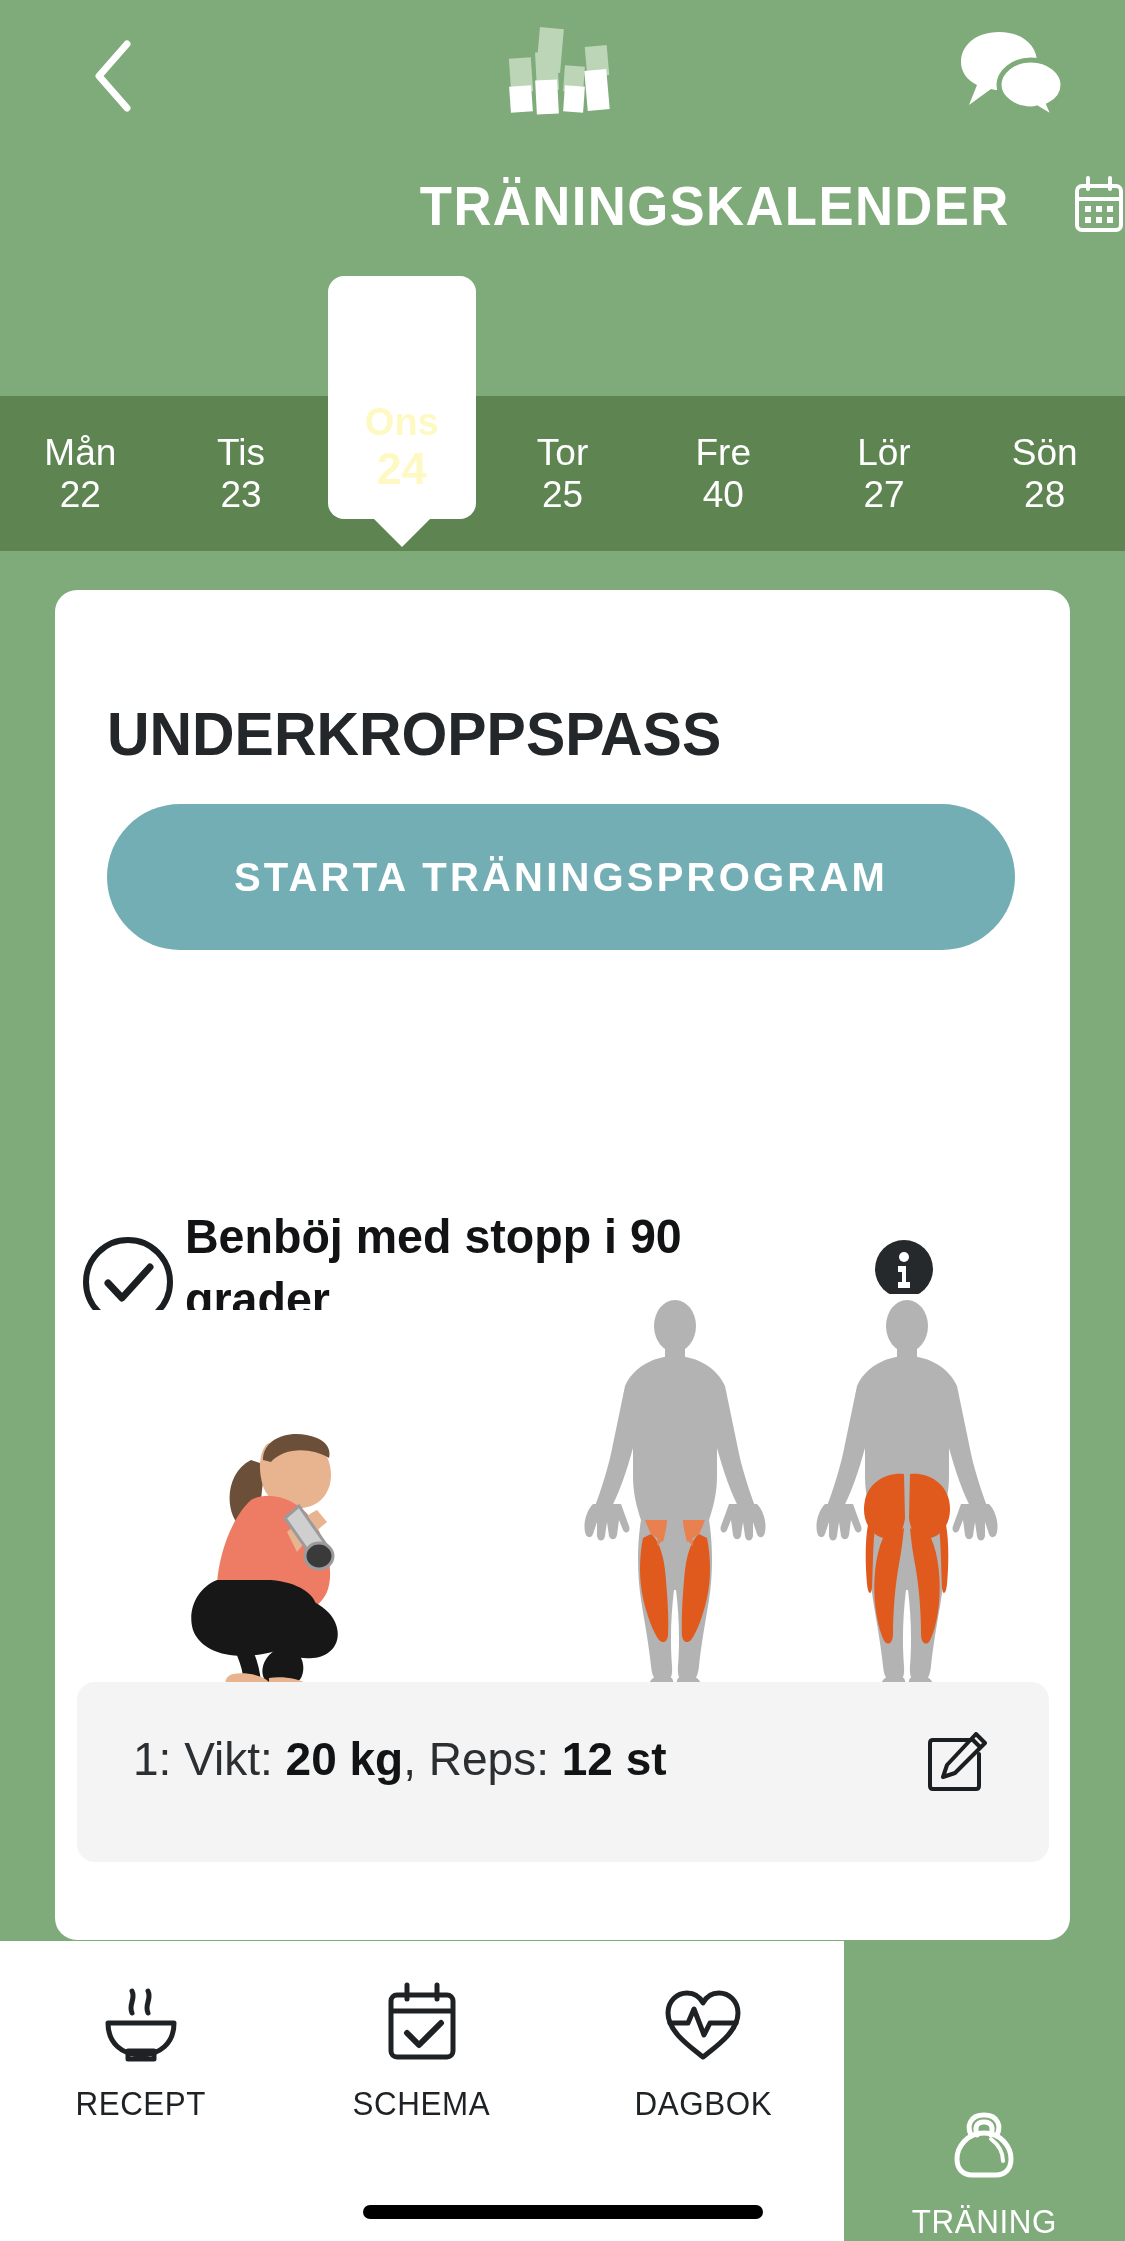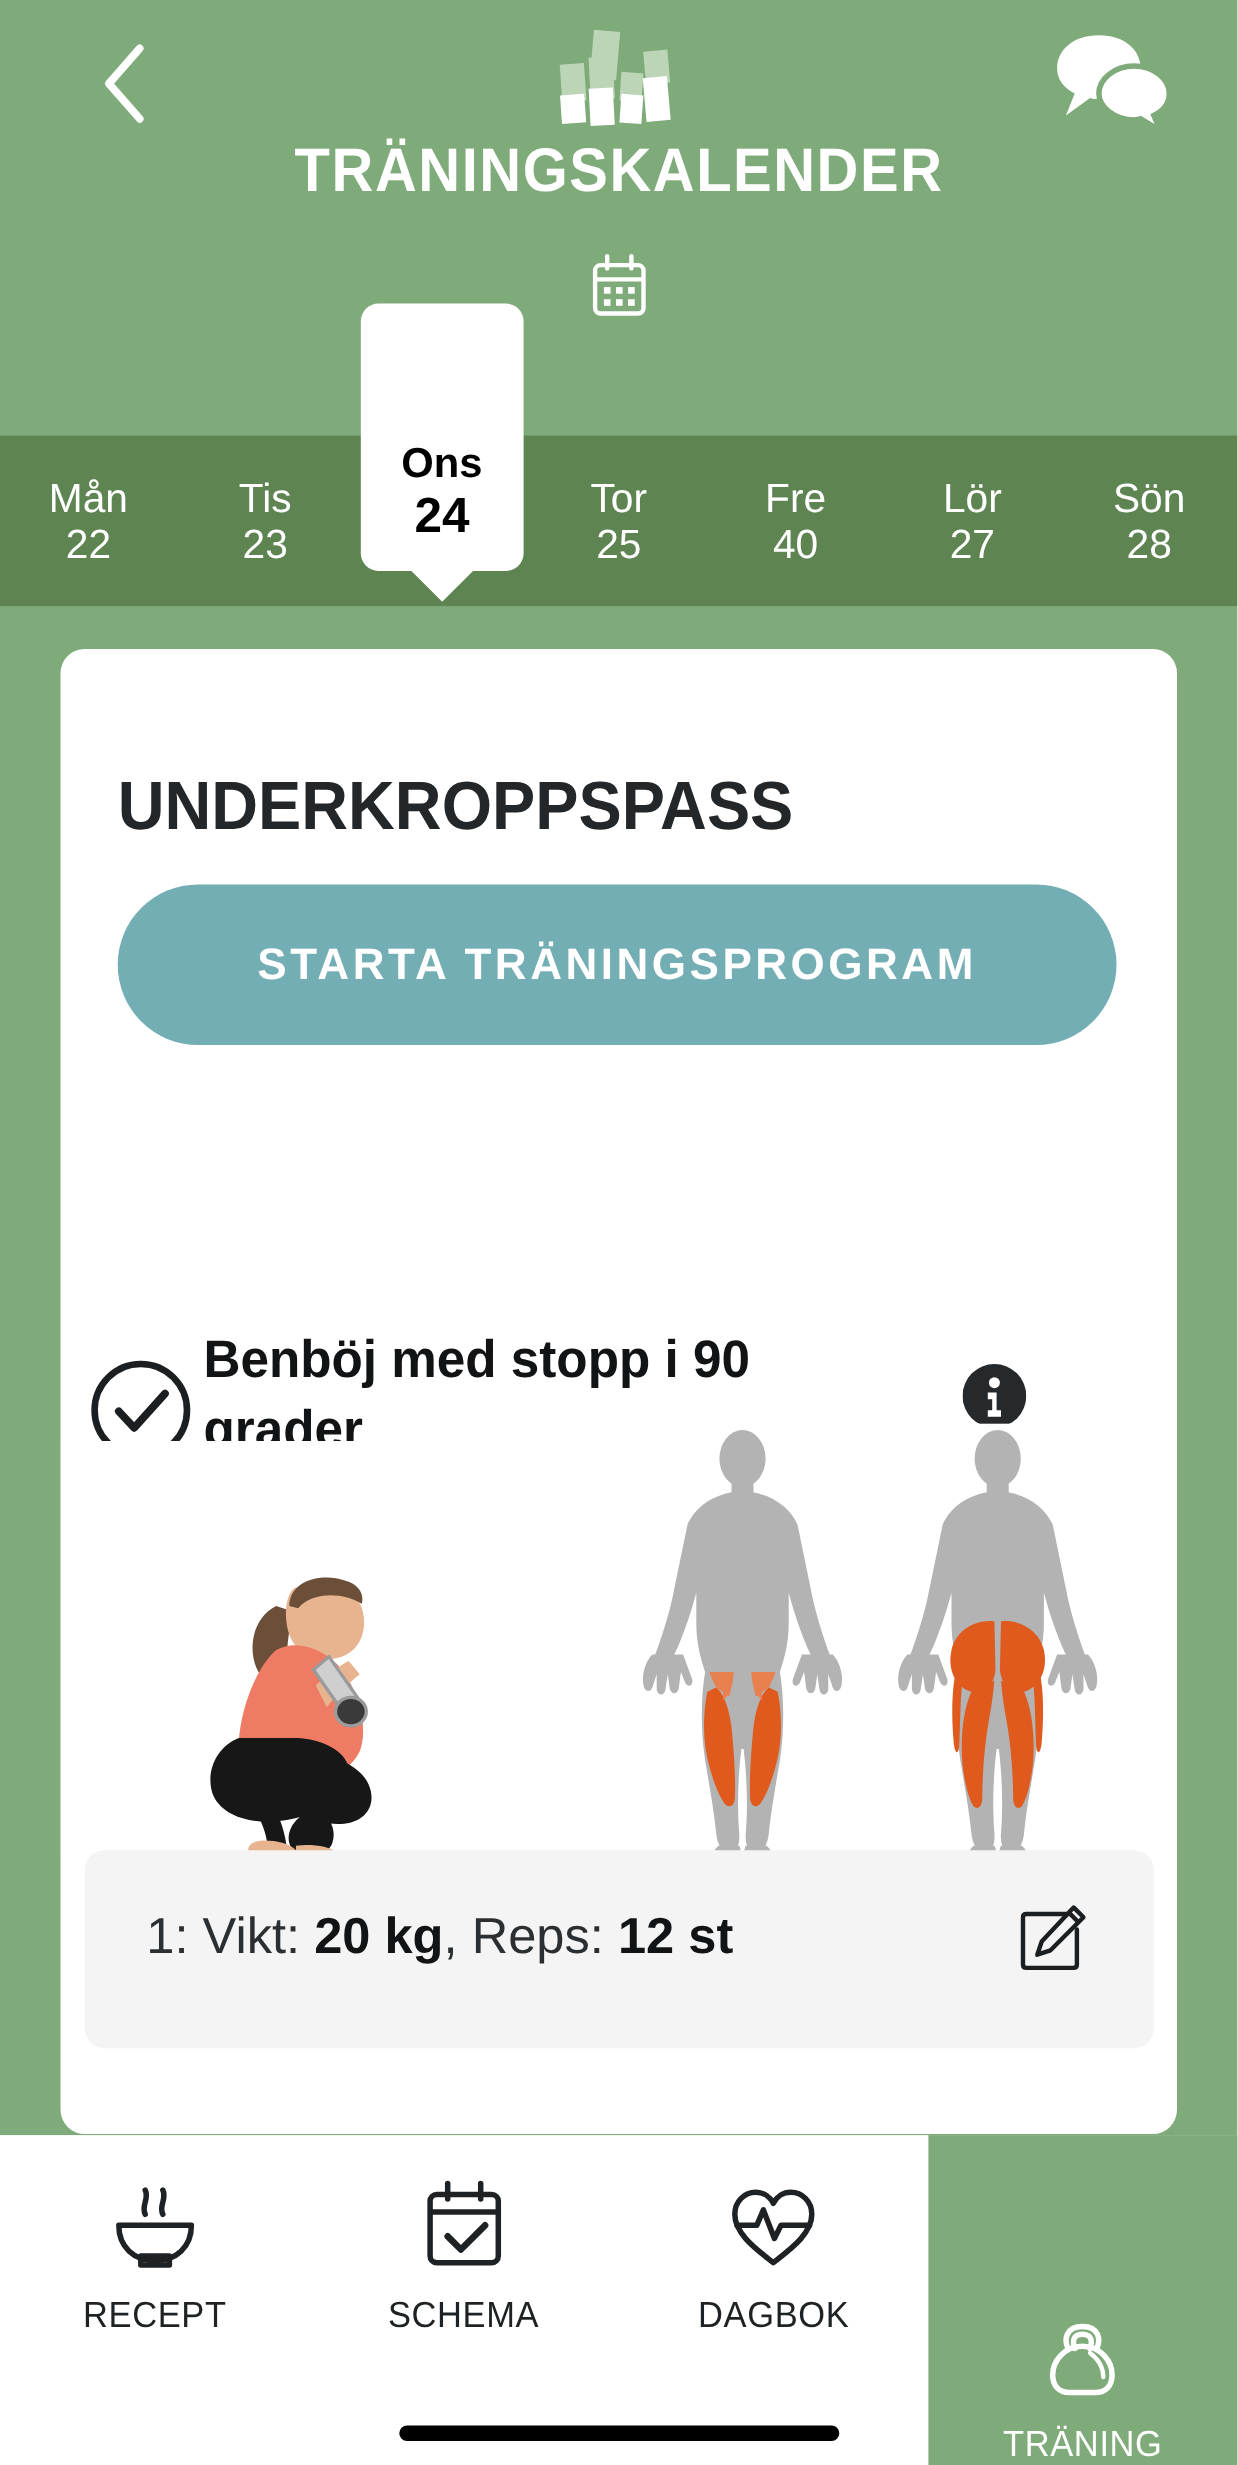--- a/index.html
+++ b/index.html
@@ -68,23 +68,22 @@
   }
 
   .title-row {
     position: absolute;
     top: 160px;
     left: 0;
     width: 1125px;
     height: 90px;
     display: flex;
     align-items: center;
-    justify-content: center;
+    justify-content: flex-end;
     gap: 44px;
-    flex-direction: column;
   }
 
   .page-title {
     color: #ffffff;
     font-size: 56px;
     font-weight: 700;
     letter-spacing: 1.5px;
     font-family: "Liberation Sans Narrow", "Liberation Sans", sans-serif;
     transform: scaleX(0.94);
     white-space: nowrap;
@@ -109,21 +108,21 @@
     flex-direction: column;
     align-items: center;
     justify-content: center;
     cursor: pointer;
     color: #ffffff;
   }
   .day .dname { font-size: 37px; line-height: 1.12; font-weight: 400; }
   .day .dnum  { font-size: 37px; line-height: 1.12; font-weight: 400; }
 
   .day.selected {
-    color: #000000;
+    color: #fef9c3;
   }
   .day.selected .pill {
     position: absolute;
     left: 50%;
     transform: translateX(-50%);
     top: -120px;
     width: 148px;
     height: 243px;
     background: #ffffff;
     border-radius: 16px;

